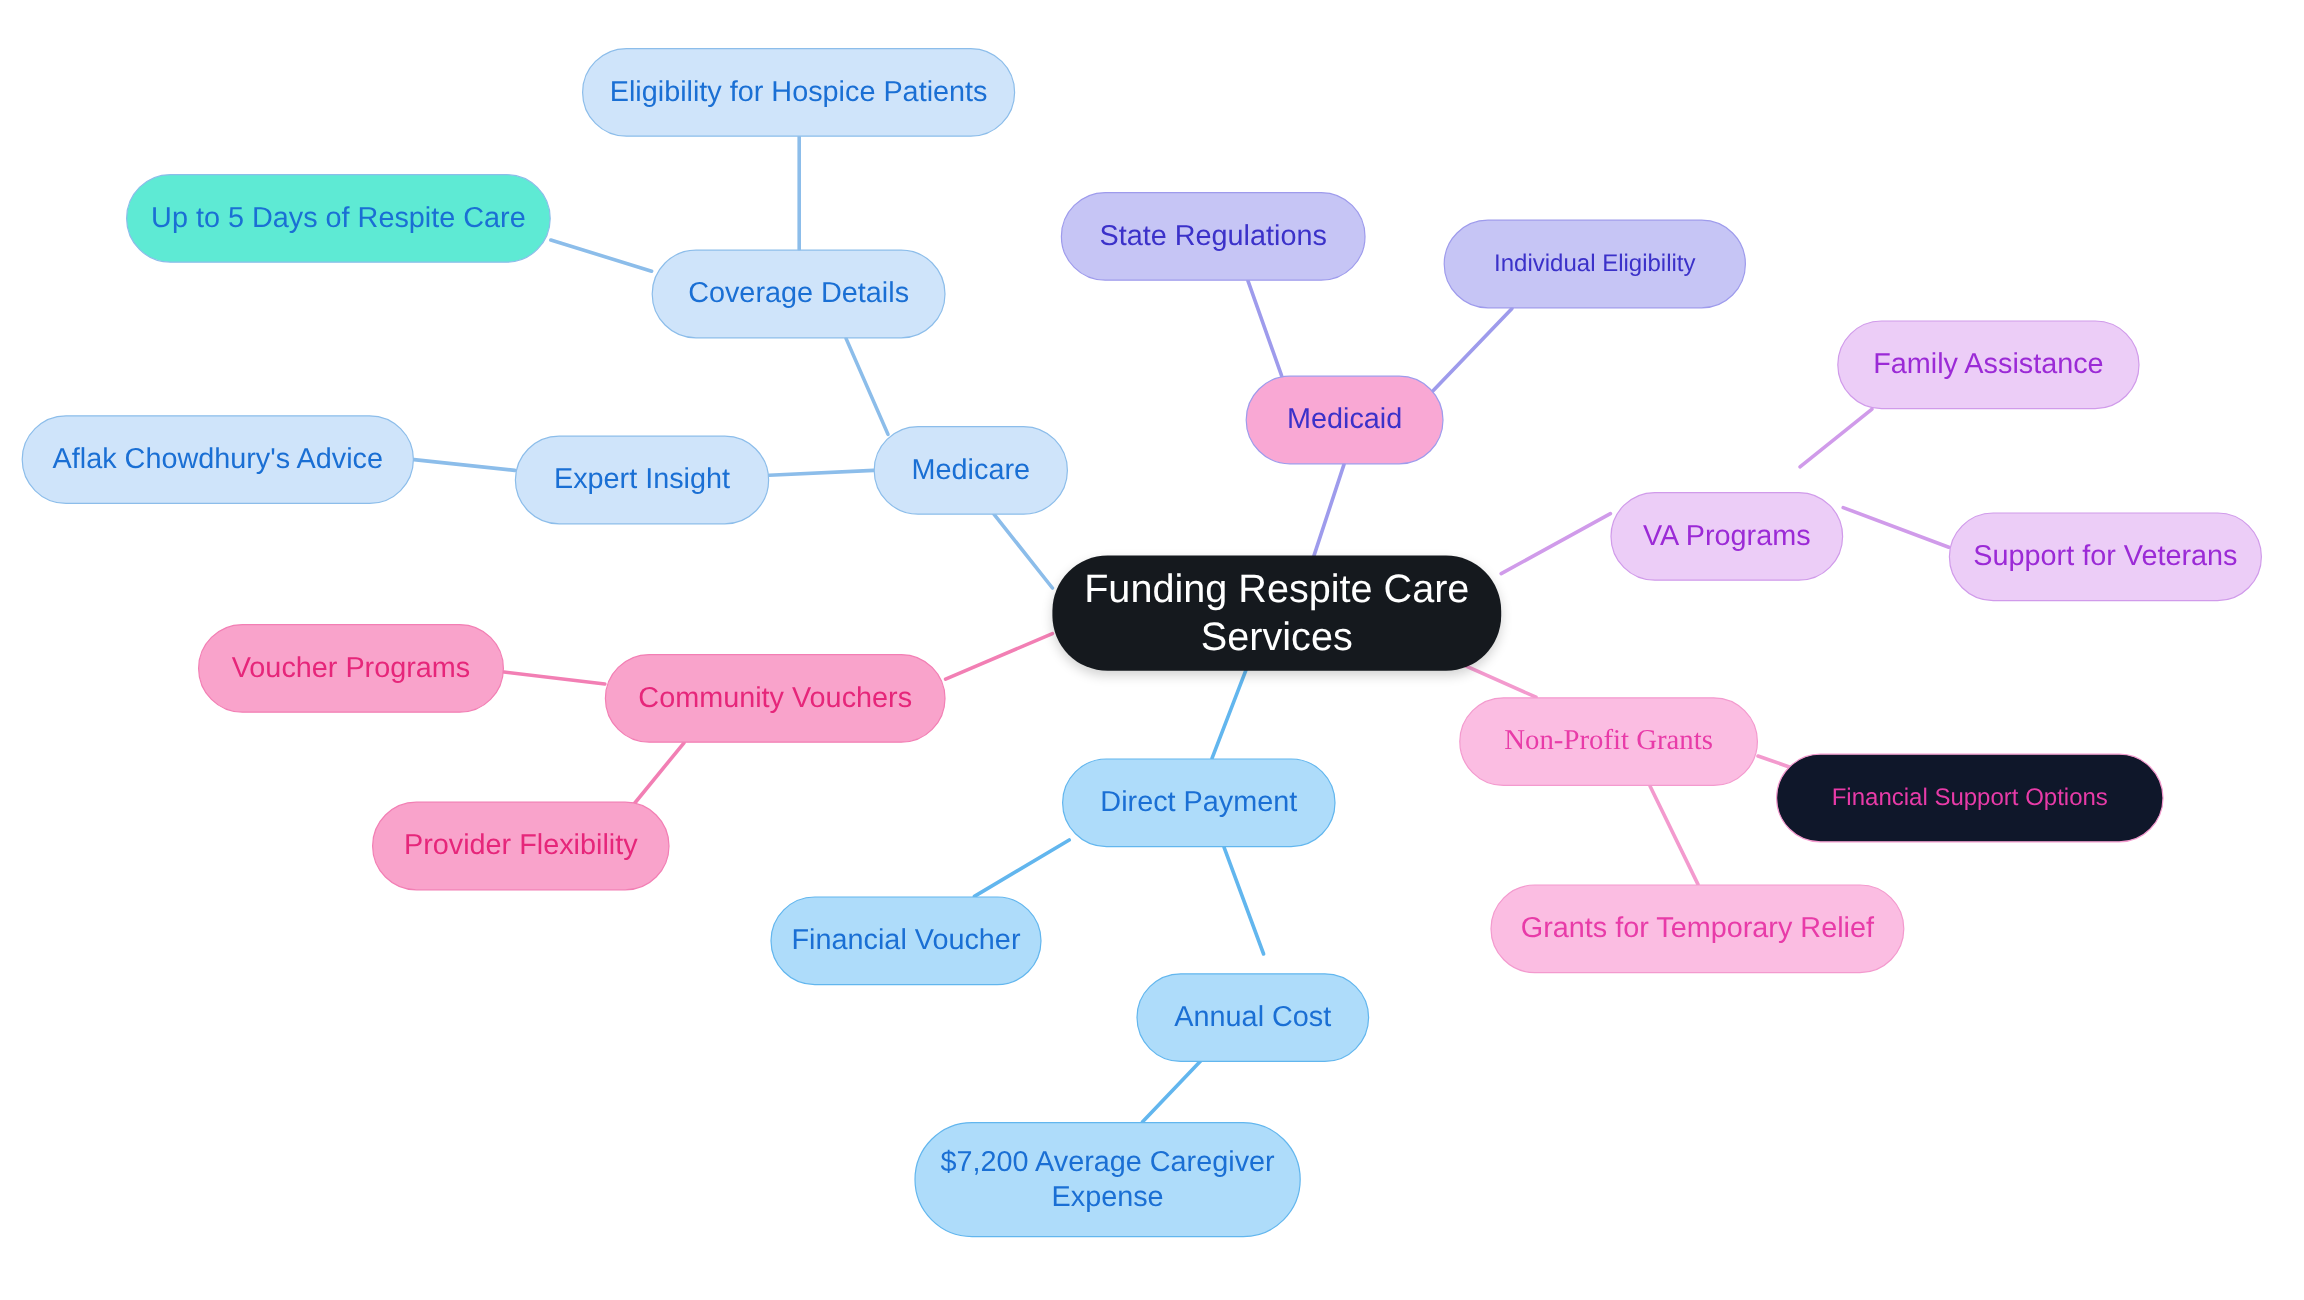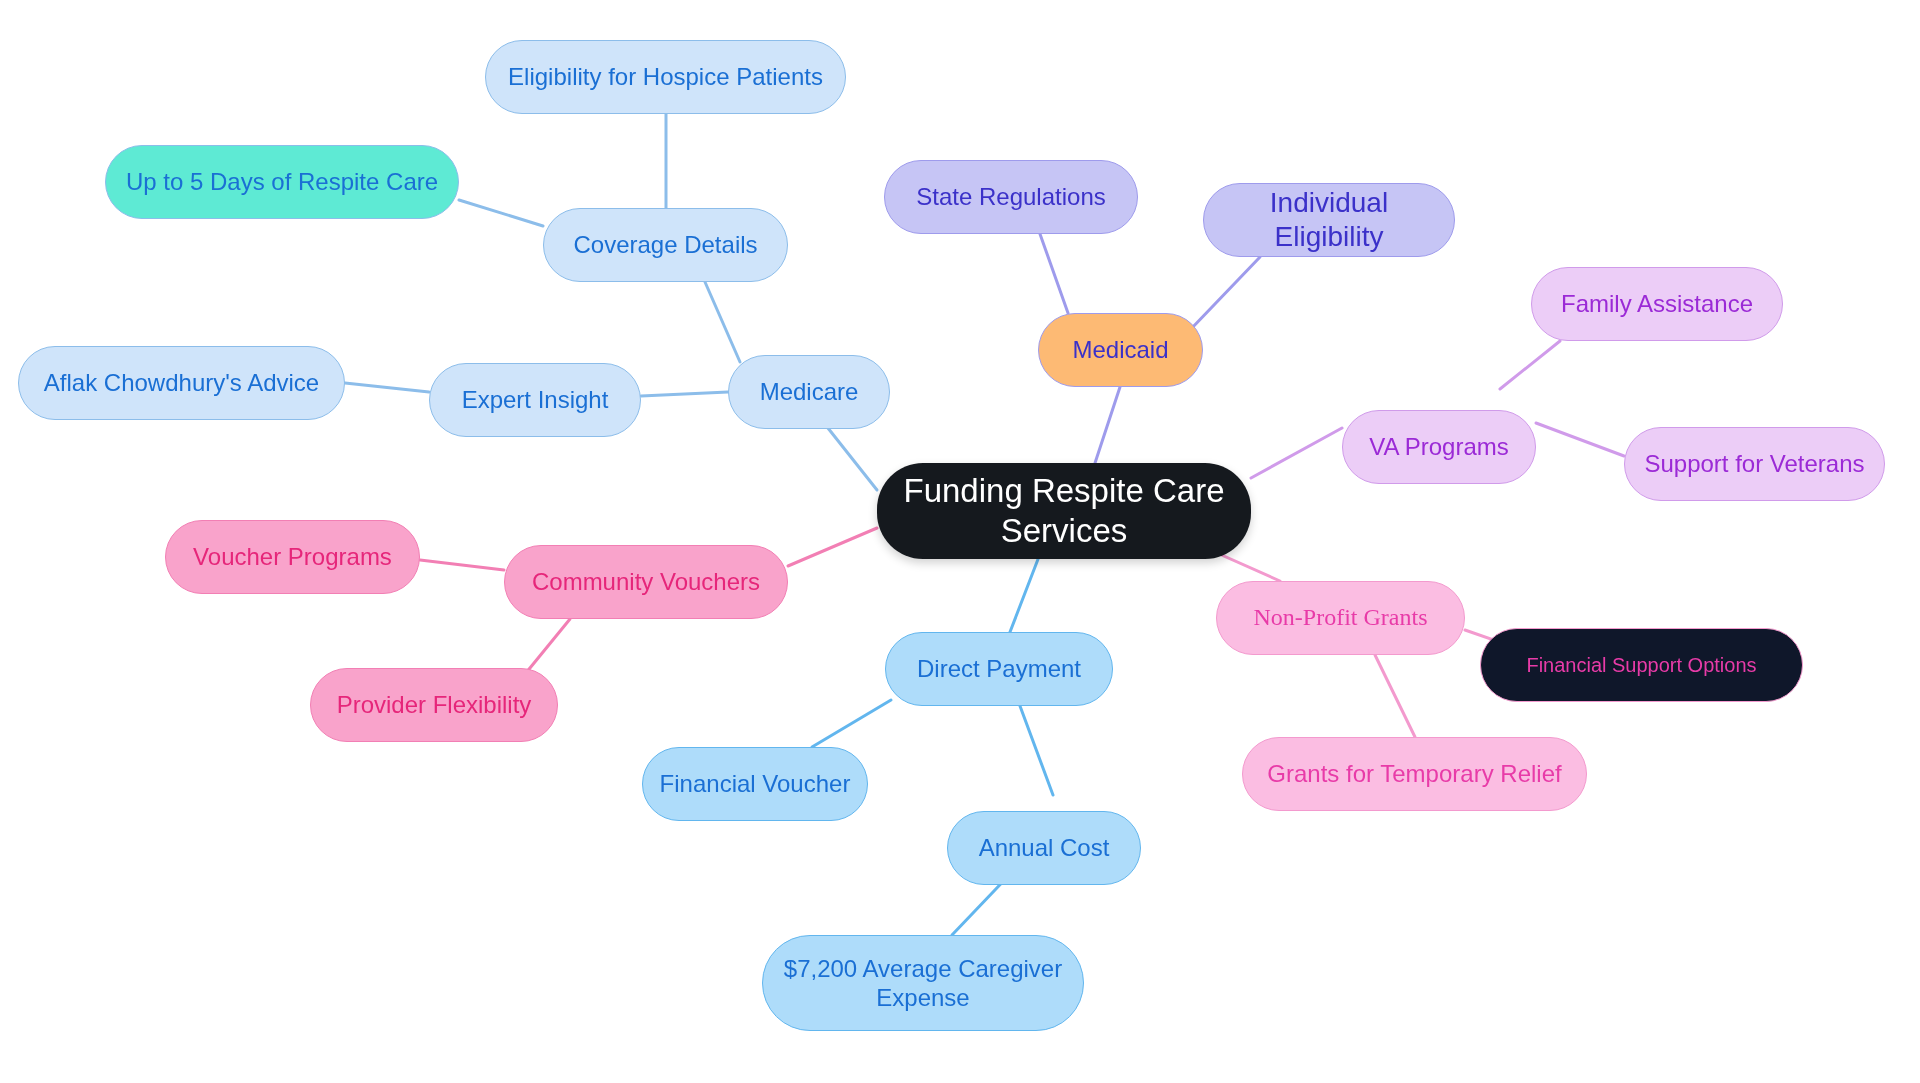--- a/index.html
+++ b/index.html
@@ -72,23 +72,23 @@
       <path d="M 570 619 L 512 690" stroke="#f27fb4" stroke-width="3" stroke-linecap="round" fill="none"></path>
     </svg>
   <div id="nodes">
       <div class="node root" style="left: 877px; top: 463px; width: 374px; height: 96px; background: rgb(21, 25, 30); color: rgb(255, 255, 255); border-color: rgb(21, 25, 30); font-size: 33px; justify-content: flex-end;"><span>Funding Respite Care Services</span></div>
       <div class="node" style="left: 728px; top: 355px; width: 162px; height: 74px; background: rgb(207, 228, 250); color: rgb(26, 111, 212); border-color: rgb(140, 189, 234); font-size: 24px;"><span>Medicare</span></div>
       <div class="node" style="left: 543px; top: 208px; width: 245px; height: 74px; background: rgb(207, 228, 250); color: rgb(26, 111, 212); border-color: rgb(140, 189, 234); font-size: 24px;"><span>Coverage Details</span></div>
       <div class="node" style="left: 485px; top: 40px; width: 361px; height: 74px; background: rgb(207, 228, 250); color: rgb(26, 111, 212); border-color: rgb(140, 189, 234); font-size: 24px;"><span>Eligibility for Hospice Patients</span></div>
       <div class="node" style="left: 105px; top: 145px; width: 354px; height: 74px; background: #5eead4; color: rgb(26, 111, 212); border-color: rgb(140, 189, 234); font-size: 24px;"><span>Up to 5 Days of Respite Care</span></div>
       <div class="node" style="left: 429px; top: 363px; width: 212px; height: 74px; background: rgb(207, 228, 250); color: rgb(26, 111, 212); border-color: rgb(140, 189, 234); font-size: 24px;"><span>Expert Insight</span></div>
       <div class="node" style="left: 18px; top: 346px; width: 327px; height: 74px; background: rgb(207, 228, 250); color: rgb(26, 111, 212); border-color: rgb(140, 189, 234); font-size: 24px;"><span>Aflak Chowdhury's Advice</span></div>
-      <div class="node" style="left: 1038px; top: 313px; width: 165px; height: 74px; background: #fdba74; color: rgb(59, 49, 201); border-color: rgb(158, 155, 236); font-size: 24px;"><span>Medicaid</span></div>
+      <div class="node" style="left: 1038px; top: 313px; width: 165px; height: 74px; background: #f9a8d4; color: rgb(59, 49, 201); border-color: rgb(158, 155, 236); font-size: 24px;"><span>Medicaid</span></div>
       <div class="node" style="left: 884px; top: 160px; width: 254px; height: 74px; background: rgb(198, 197, 245); color: rgb(59, 49, 201); border-color: rgb(158, 155, 236); font-size: 24px;"><span>State Regulations</span></div>
-      <div class="node" style="left: 1203px; top: 183px; width: 252px; height: 74px; background: rgb(198, 197, 245); color: rgb(59, 49, 201); border-color: rgb(158, 155, 236); font-size: 28px;"><span>Individual Eligibility</span></div>
+      <div class="node" style="left: 1203px; top: 183px; width: 252px; height: 74px; background: rgb(198, 197, 245); color: rgb(59, 49, 201); border-color: rgb(158, 155, 236); font-size: 20px;"><span>Individual Eligibility</span></div>
       <div class="node" style="left: 1342px; top: 410px; width: 194px; height: 74px; background: rgb(236, 205, 247); color: rgb(155, 42, 214); border-color: rgb(208, 155, 234); font-size: 24px;"><span>VA Programs</span></div>
       <div class="node" style="left: 1531px; top: 267px; width: 252px; height: 74px; background: rgb(236, 205, 247); color: rgb(155, 42, 214); border-color: rgb(208, 155, 234); font-size: 24px;"><span>Family Assistance</span></div>
       <div class="node" style="left: 1624px; top: 427px; width: 261px; height: 74px; background: rgb(236, 205, 247); color: rgb(155, 42, 214); border-color: rgb(208, 155, 234); font-size: 24px;"><span>Support for Veterans</span></div>
       <div class="node" style="left: 1216px; top: 581px; width: 249px; height: 74px; background: rgb(251, 189, 226); color: rgb(232, 59, 168); border-color: rgb(243, 154, 206); font-size: 24px; font-family: Liberation Serif, serif;"><span>Non-Profit Grants</span></div>
       <div class="node" style="left: 1480px; top: 628px; width: 323px; height: 74px; background: #0f172a; color: rgb(232, 59, 168); border-color: rgb(243, 154, 206); font-size: 20px;"><span>Financial Support Options</span></div>
       <div class="node" style="left: 1242px; top: 737px; width: 345px; height: 74px; background: rgb(251, 189, 226); color: rgb(232, 59, 168); border-color: rgb(243, 154, 206); font-size: 24px;"><span>Grants for Temporary Relief</span></div>
       <div class="node" style="left: 885px; top: 632px; width: 228px; height: 74px; background: rgb(174, 220, 250); color: rgb(26, 111, 212); border-color: rgb(98, 182, 238); font-size: 24px;"><span>Direct Payment</span></div>
       <div class="node" style="left: 642px; top: 747px; width: 226px; height: 74px; background: rgb(174, 220, 250); color: rgb(26, 111, 212); border-color: rgb(98, 182, 238); font-size: 24px;"><span>Financial Voucher</span></div>
       <div class="node" style="left: 947px; top: 795px; width: 194px; height: 74px; background: rgb(174, 220, 250); color: rgb(26, 111, 212); border-color: rgb(98, 182, 238); font-size: 24px; margin-top: 16px;"><span>Annual Cost</span></div>
       <div class="node" style="left: 762px; top: 935px; width: 322px; height: 96px; background: rgb(174, 220, 250); color: rgb(26, 111, 212); border-color: rgb(98, 182, 238); font-size: 24px;"><span>$7,200 Average Caregiver

